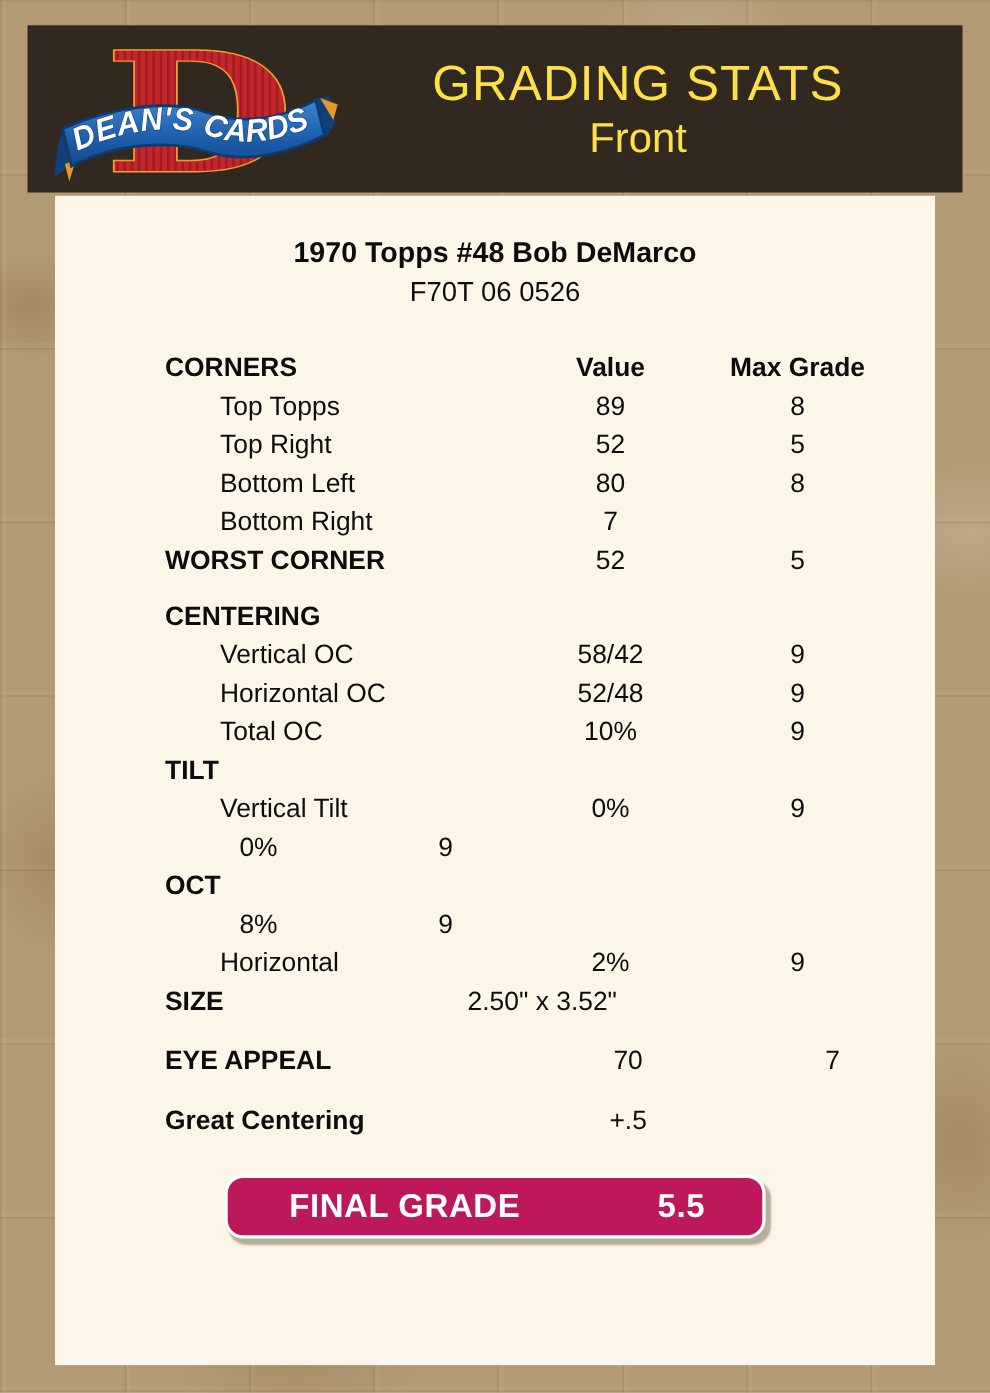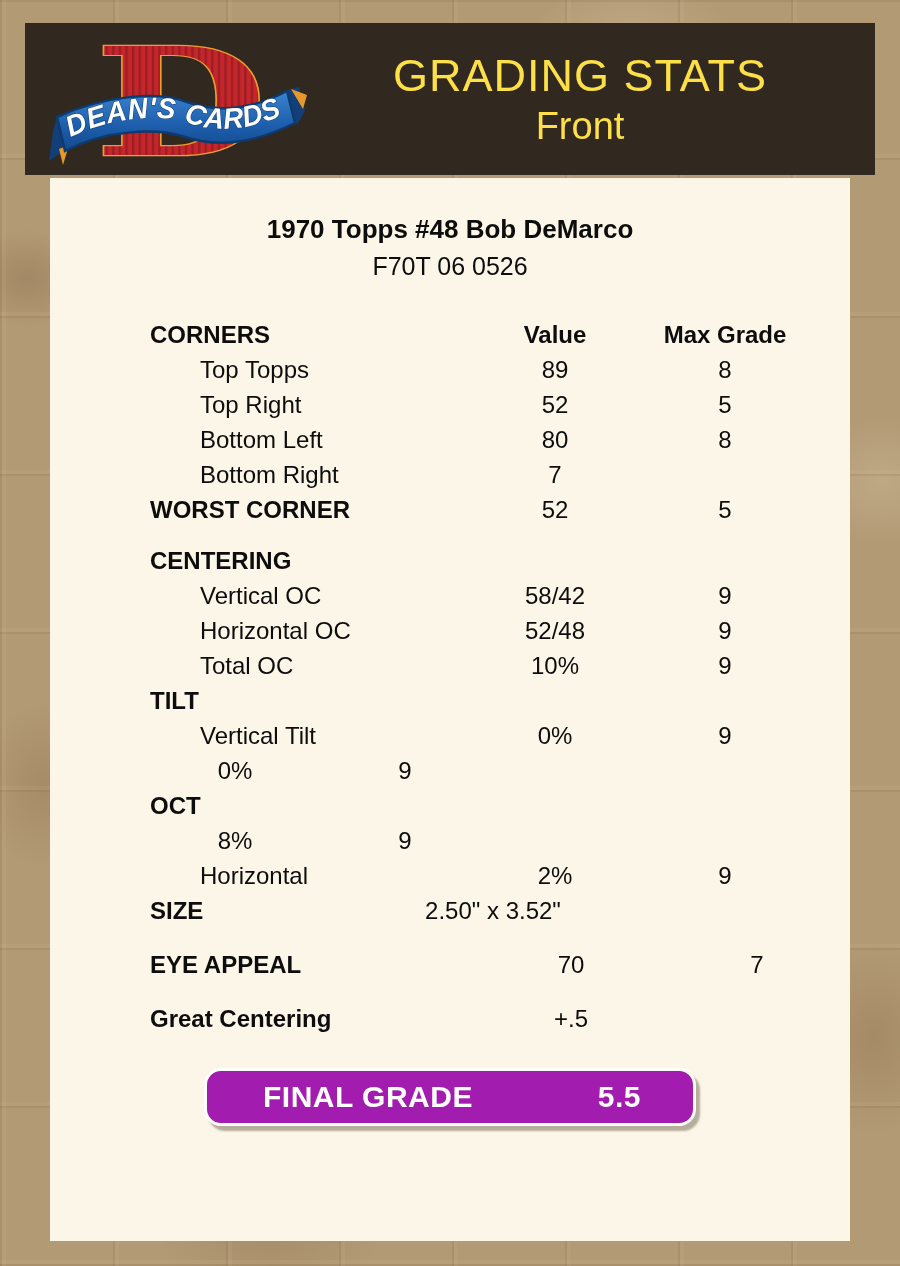--- a/index.html
+++ b/index.html
@@ -60,21 +60,21 @@
   .srow.section .cell-label { font-weight: bold; }
   .srow.item .cell-label { padding-left: 50px; }
   .srow.gap-md { margin-top: 16px; }
   .srow.gap-lg { margin-top: 19px; gap: 16px; }
   .srow.size-row .cell-value { transform: translateX(-62px); }
 
   
   .final-grade {
     margin: 32px auto 0 auto;
     width: 492px; height: 58px;
-    background: #a21caf;
+    background: #be185d;
     border: 3px solid #ffffff;
     border-radius: 17px;
     box-shadow: 4px 5px 2px rgba(125,115,95,0.55);
     display: flex; align-items: center; justify-content: space-between;
     padding: 0 52px 0 56px;
     color: #ffffff; font-size: 30px; font-weight: bold;
     letter-spacing: 0.5px;
     cursor: default;
   }
 </style>

